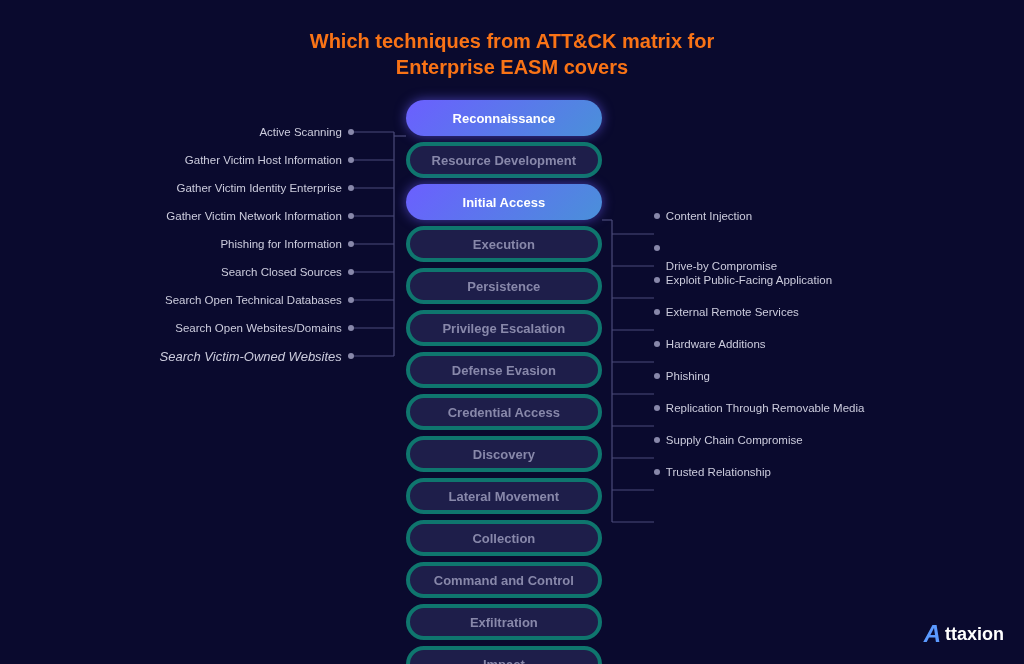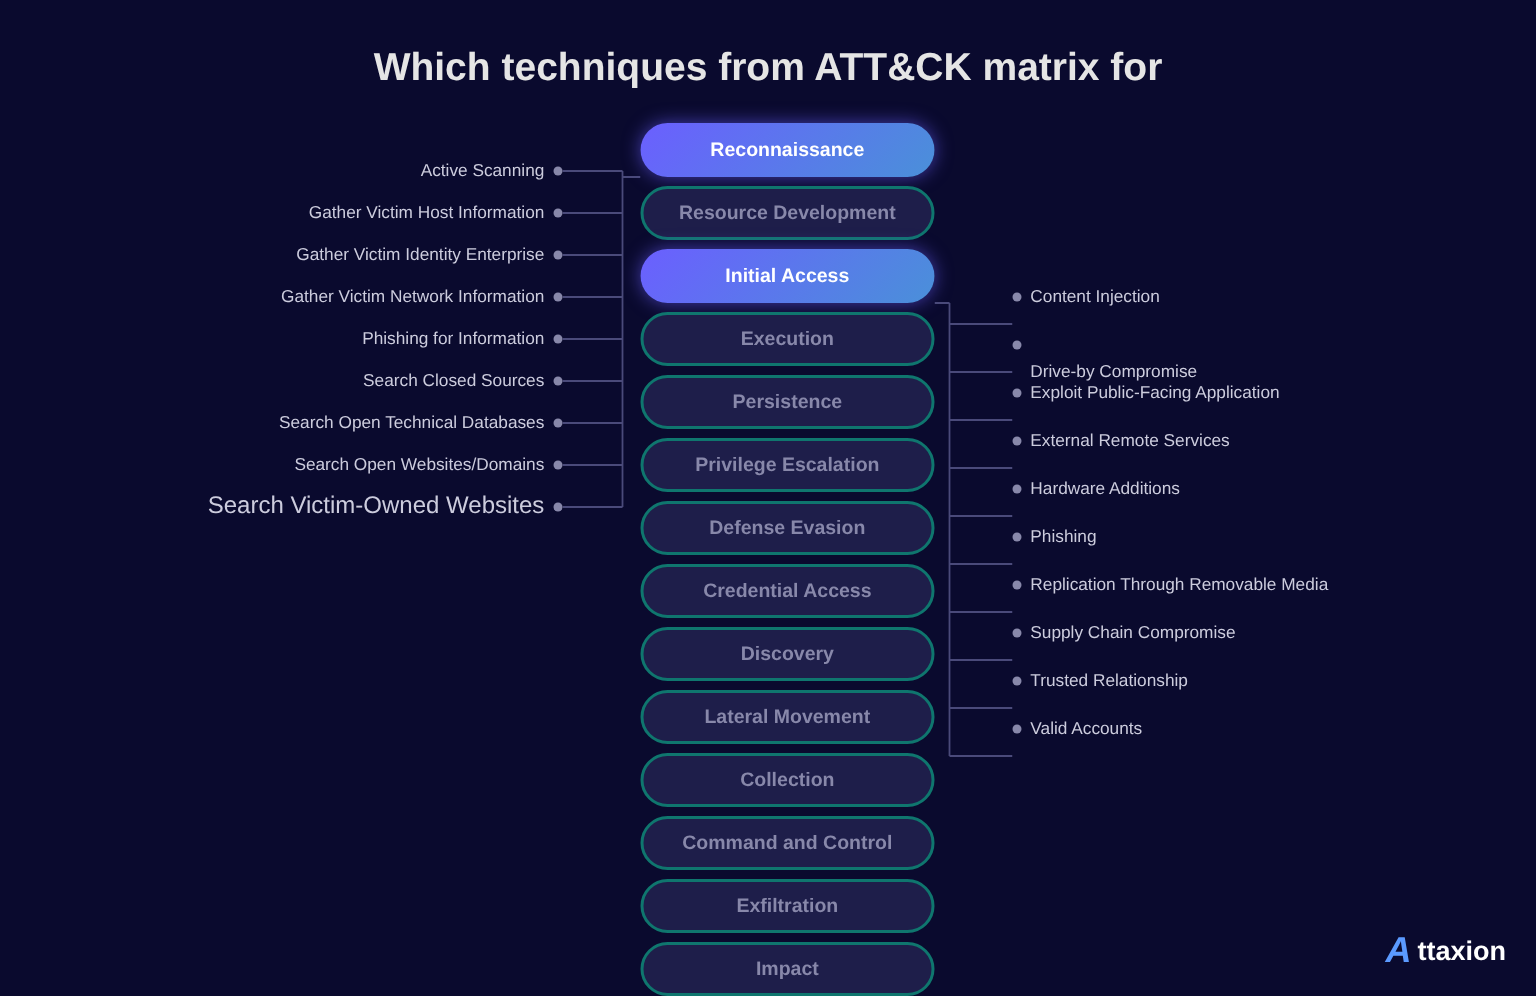--- a/index.html
+++ b/index.html
@@ -11,23 +11,23 @@
       color: #ffffff;
       overflow: hidden;
       position: relative;
     }
 
     .title-section {
       text-align: center;
       padding: 28px 20px 16px;
     }
     .title-section h1 {
-      font-size: 26px;
+      font-size: 20px;
       font-weight: 800;
-      color: #e5e5e5;
+      color: #f97316;
       line-height: 1.3;
     }
 
     .diagram-container {
       display: flex;
       align-items: flex-start;
       justify-content: center;
       position: relative;
       padding: 0 20px;
       margin-top: 4px;
@@ -84,21 +84,21 @@
 
     .tactic-box.active {
       background: linear-gradient(135deg, #6b5fff, #4a90d9);
       color: #ffffff;
       box-shadow: 0 0 12px rgba(107, 95, 255, 0.6);
     }
 
     .tactic-box.inactive {
       background: #1e1e4a;
       color: #8888aa;
-      border: 2px solid #0f766e;
+      border: 4px solid #0f766e;
     }
 
     
     .right-items {
       display: flex;
       flex-direction: column;
       align-items: flex-start;
       gap: 0px;
       margin-top: 100px;
       position: relative;
@@ -144,20 +144,21 @@
     }
   </style>
 </head>
 <body>
 
 <div>
 
   <div class="title-section">
     <h1>
       <span>Which techniques from ATT&amp;CK matrix for</span><br>
+      <span>Enterprise EASM covers</span>
     </h1>
   </div>
 
   <div class="diagram-container" id="diagram">
 
     <div class="left-items" id="left-col">
     <div class="left-item">
           <span style="font-size:11.5px; color:#ccccdd;">Active Scanning</span>
           <span class="dot"></span>
         </div>
@@ -183,21 +184,21 @@
         </div>
         <div class="left-item">
           <span style="font-size:11.5px; color:#ccccdd;">Search Open Technical Databases</span>
           <span class="dot"></span>
         </div>
         <div class="left-item">
           <span style="font-size:11.5px; color:#ccccdd;">Search Open Websites/Domains</span>
           <span class="dot"></span>
         </div>
         <div class="left-item">
-          <span style="font-size:16px; color:#ccccdd;">Search Victim-Owned Websites</span>
+          <span style="font-size:13px; color:#ccccdd;font-style:italic;">Search Victim-Owned Websites</span>
           <span class="dot"></span>
         </div>
       </div>
 
     <svg width="52" height="520" style="margin-top:18px; flex-shrink:0;" id="left-svg">
         <line x1="0" y1="14" x2="40" y2="14" stroke="#4a4a7a" stroke-width="1.2"></line>
         <line x1="0" y1="42" x2="40" y2="42" stroke="#4a4a7a" stroke-width="1.2"></line>
         <line x1="0" y1="70" x2="40" y2="70" stroke="#4a4a7a" stroke-width="1.2"></line>
         <line x1="0" y1="98" x2="40" y2="98" stroke="#4a4a7a" stroke-width="1.2"></line>
         <line x1="0" y1="126" x2="40" y2="126" stroke="#4a4a7a" stroke-width="1.2"></line>
@@ -272,24 +273,20 @@
           <span style="font-size:11.5px; color:#ccccdd;text-align:right;">Replication Through Removable Media</span>
         </div>
         <div class="right-item">
           <span class="dot"></span>
           <span style="font-size:11.5px; color:#ccccdd;">Supply Chain Compromise</span>
         </div>
         <div class="right-item">
           <span class="dot"></span>
           <span style="font-size:11.5px; color:#ccccdd;">Trusted Relationship</span>
         </div>
-        <div class="right-item">
-          <span class="dot"></span>
-          <span style="font-size:11.5px; color:#ccccdd;">Valid Accounts</span>
-        </div>
       </div>
 
   </div>
 
   <div class="logo">
     <span class="logo-icon" style="font-size:24px; color:#5b9aff; font-style:italic; font-weight:900;">A</span>
     <span class="logo-text">ttaxion</span>
   </div>
 </div>
 

